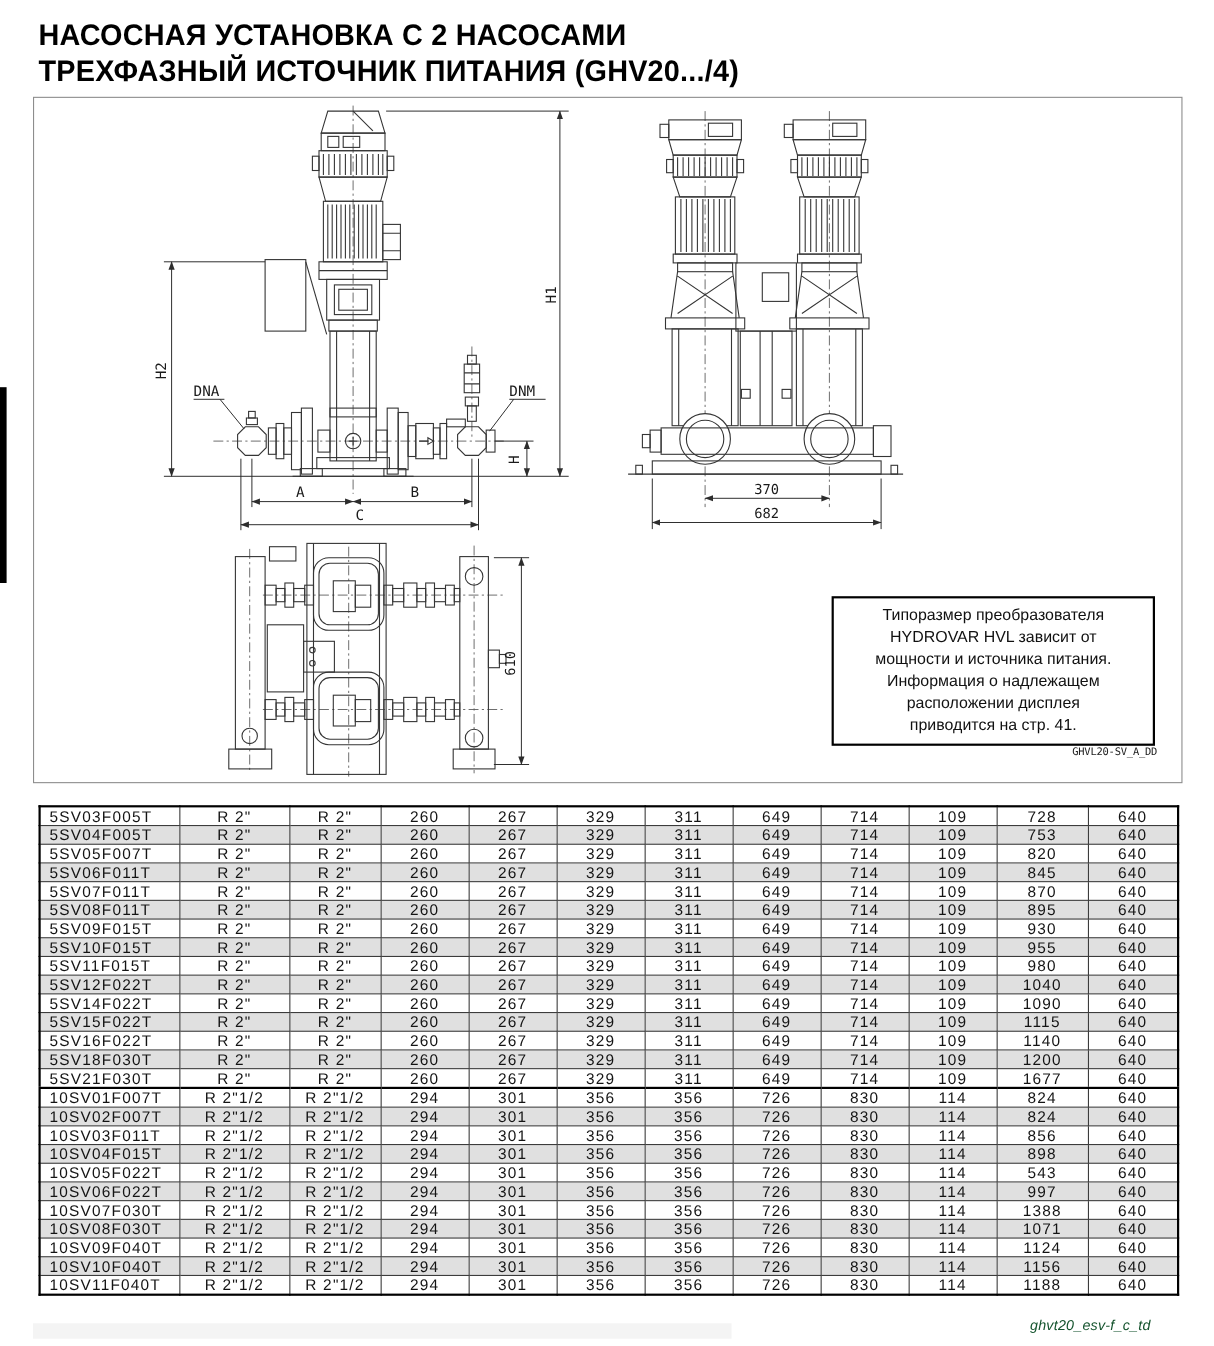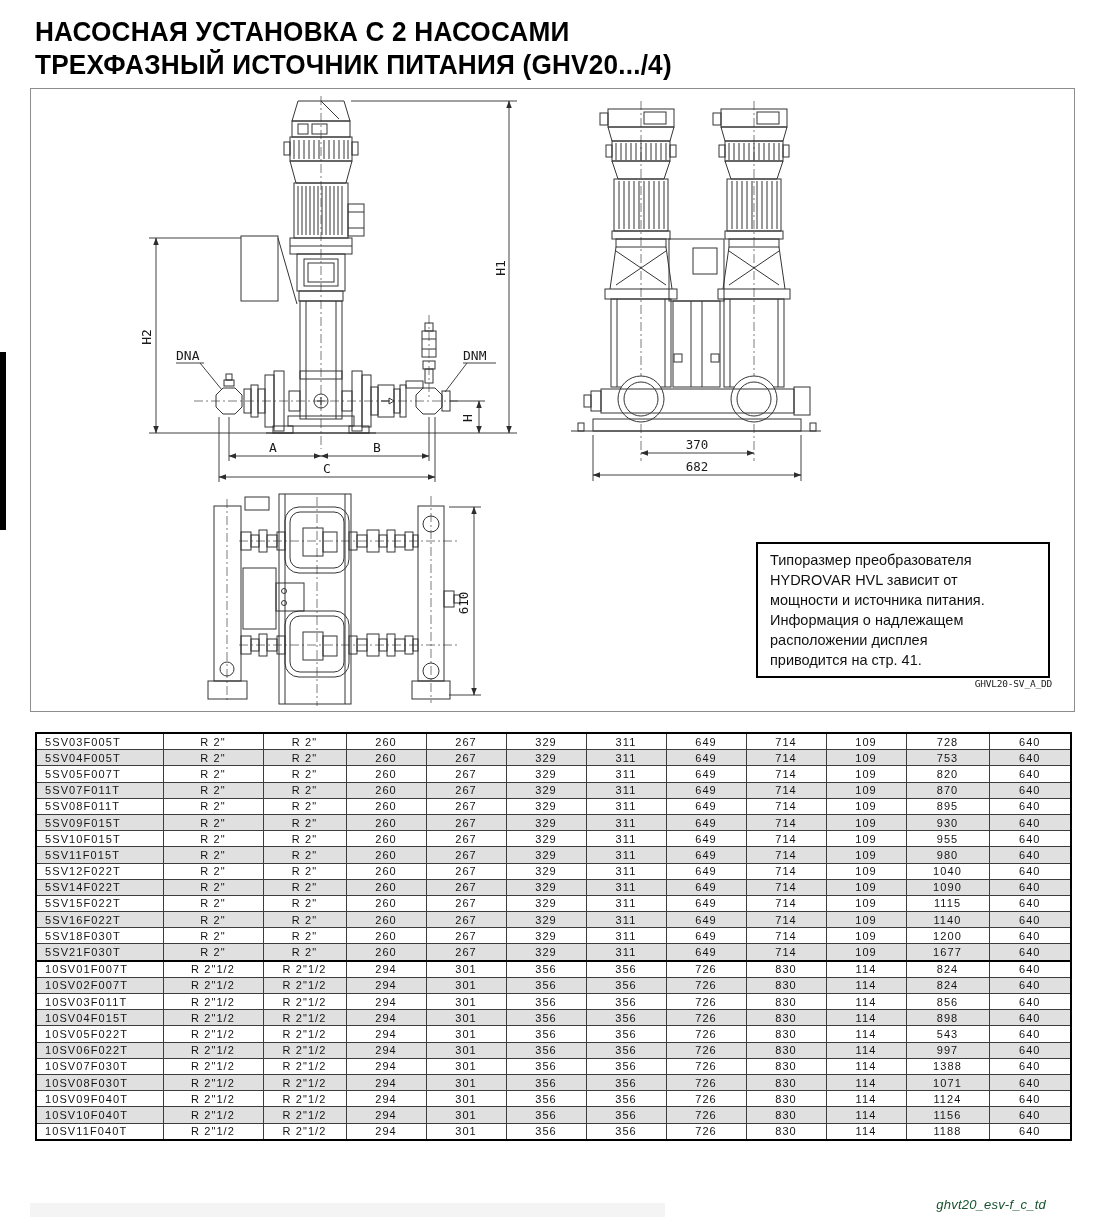--- a/index.html
+++ b/index.html
@@ -18,33 +18,33 @@
   
   .frame{
     position:absolute;left:30px;top:88px;width:1045px;height:624px;
     border:1px solid #8d8d8d;box-sizing:border-box;background:#fff;
   }
   .frame svg{position:absolute;left:0;top:0;}
   .note-box{
     position:absolute;left:725px;top:453px;width:266px;height:124px;
     border:2px solid #000;background:#fff;
     display:flex;flex-direction:column;justify-content:center;
-    font-size:14.5px;line-height:20px;color:#111;
+    text-align:center;font-size:14.5px;line-height:20px;color:#111;
     padding:4px 12px;
   }
   .dwg-code{
     position:absolute;right:22px;top:589px;
     font-family:"DejaVu Sans Mono", monospace;font-size:9.5px;color:#222;letter-spacing:-.2px;
   }
   
   .dim-table{
     position:absolute;left:35px;top:732px;width:1035px;
     border-collapse:collapse;table-layout:fixed;
     border:2px solid #000;
-    font-size:11px;color:#141414;
+    font-size:14px;color:#141414;
   }
   .dim-table td{
     border:1px solid #3c3c3c;height:15.2px;padding:0 2px;
     text-align:center;letter-spacing:1.1px;white-space:nowrap;overflow:hidden;
   }
   .dim-table td:first-child{text-align:left;padding-left:8px;}
   .dim-table tbody tr:nth-child(even) td{background:#e0e0e0;}
   .dim-table tbody + tbody tr:first-child td{border-top:2px solid #000;margin-left:20px;}
   .table-code{
     position:absolute;right:58px;top:1197px;
@@ -377,20 +377,34 @@
         <td>267</td>
         <td>329</td>
         <td>311</td>
         <td>649</td>
         <td>714</td>
         <td>109</td>
         <td>820</td>
         <td>640</td>
       </tr>
       <tr>
+        <td>5SV06F011T</td>
+        <td>R 2"</td>
+        <td>R 2"</td>
+        <td>260</td>
+        <td>267</td>
+        <td>329</td>
+        <td>311</td>
+        <td>649</td>
+        <td>714</td>
+        <td>109</td>
+        <td>845</td>
+        <td>640</td>
+      </tr>
+      <tr>
         <td>5SV07F011T</td>
         <td>R 2"</td>
         <td>R 2"</td>
         <td>260</td>
         <td>267</td>
         <td>329</td>
         <td>311</td>
         <td>649</td>
         <td>714</td>
         <td>109</td>

